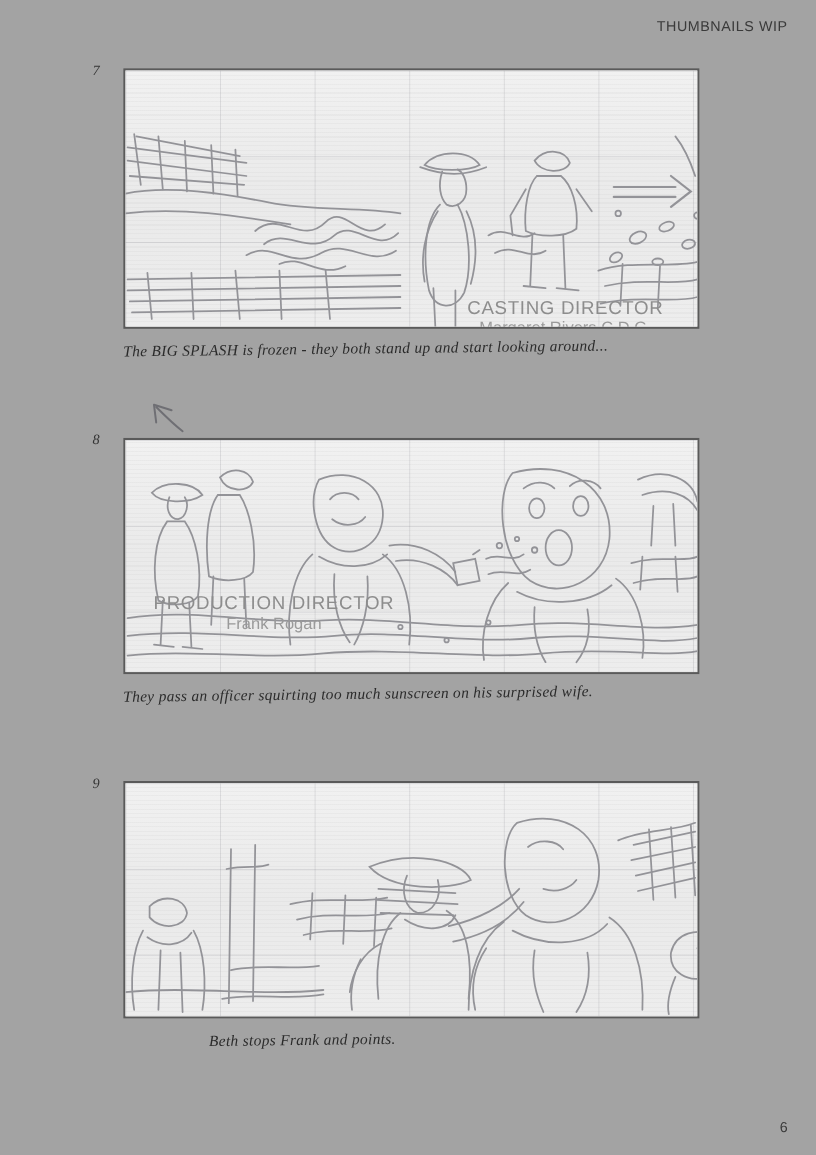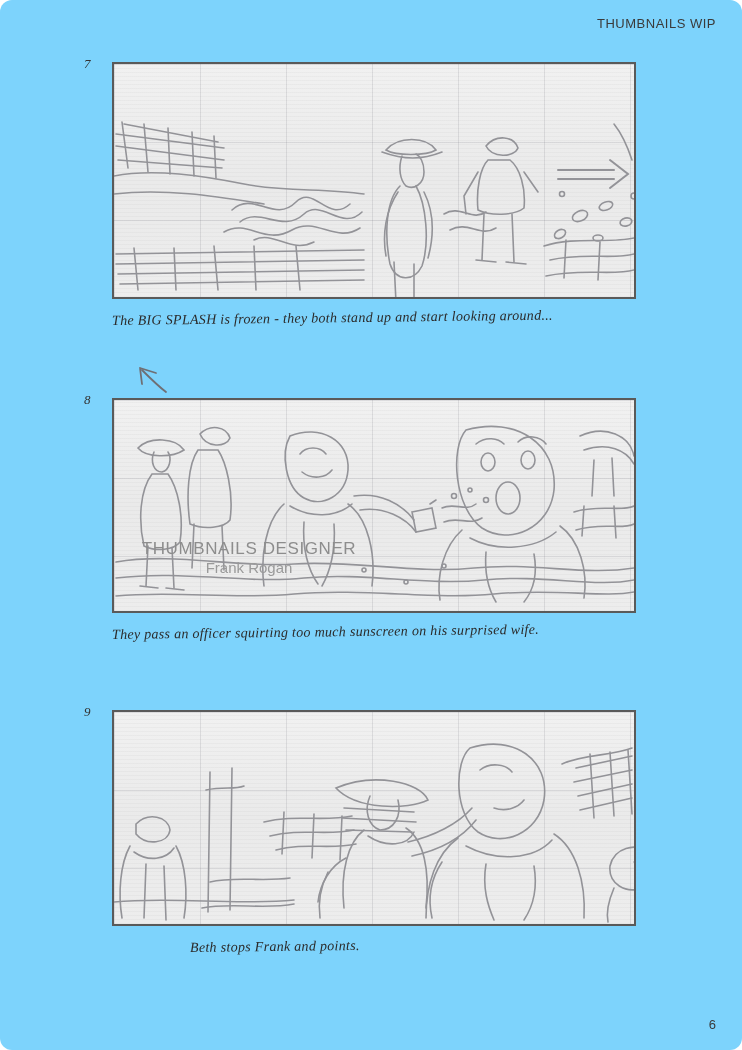--- a/index.html
+++ b/index.html
@@ -12,22 +12,21 @@
     height: 1050px;
     position: relative;
     font-family: "Liberation Sans", sans-serif;
     color: #444;
     overflow: hidden;
   }
 
   .page {
     position: absolute;
     inset: 0;
-    background: #7dd3fc;
-    border-radius: 12px;
+    background: #a3a3a3;
   }
 
   .header {
     position: absolute;
     top: 16px;
     right: 26px;
     font-size: 13px;
     letter-spacing: 0.5px;
     color: #3a3a3a;
     font-family: "Liberation Sans", sans-serif;
@@ -183,20 +182,24 @@
             <path d="M444 115 L500 115" stroke-width="2"></path>
             <path d="M496 96 L514 110 L496 124" stroke-width="2"></path>
 
             <path d="M430 182 C460 172 496 180 520 174"></path>
             <path d="M436 196 C470 188 500 196 520 190"></path>
             <path d="M432 212 C468 204 500 212 520 206"></path>
             <path d="M452 176 L450 214 M486 178 L484 216"></path>
             <path d="M500 60 C508 70 514 84 518 96"></path>
           </g>
         </svg>
+      </div>
+      <div class="credit" style="left:280px; top:205px; width:240px;">
+        <div class="role">CASTING DIRECTOR</div>
+        <div class="name">Margaret Rivers C.D.G.</div>
       </div>
     </div>
     <div class="caption">The BIG SPLASH is frozen - they both stand up and start looking around...</div>
   </div>
 
   <div class="panel-block" style="top:398px;">
     <div class="panel-num">8</div>
     <div class="arrow-up">
       <svg viewBox="0 0 40 32">
         <g stroke="#6f6f74" fill="none" stroke-width="1.8" stroke-linecap="round">
@@ -267,21 +270,21 @@
             <path d="M2 178 C70 170 130 184 190 178 C250 172 310 186 370 180 C430 174 480 188 520 180"></path>
             <circle cx="250" cy="170" r="2"></circle>
             <circle cx="292" cy="182" r="2"></circle>
             <circle cx="330" cy="166" r="2"></circle>
 
             <path d="M2 196 C60 190 120 200 180 194 C250 188 320 200 380 194 C440 188 490 198 520 192"></path>
           </g>
         </svg>
       </div>
       <div class="credit" style="left:10px; top:138px; width:250px;">
-        <div class="role">THUMBNAILS DESIGNER</div>
+        <div class="role">PRODUCTION DIRECTOR</div>
         <div class="name">Frank Rogan</div>
       </div>
     </div>
     <div class="caption">They pass an officer squirting too much sunscreen on his surprised wife.</div>
   </div>
 
   <div class="panel-block" style="top:710px;">
     <div class="panel-num">9</div>
     <div class="frame" style="height:212px;">
       <div class="paper"></div>

